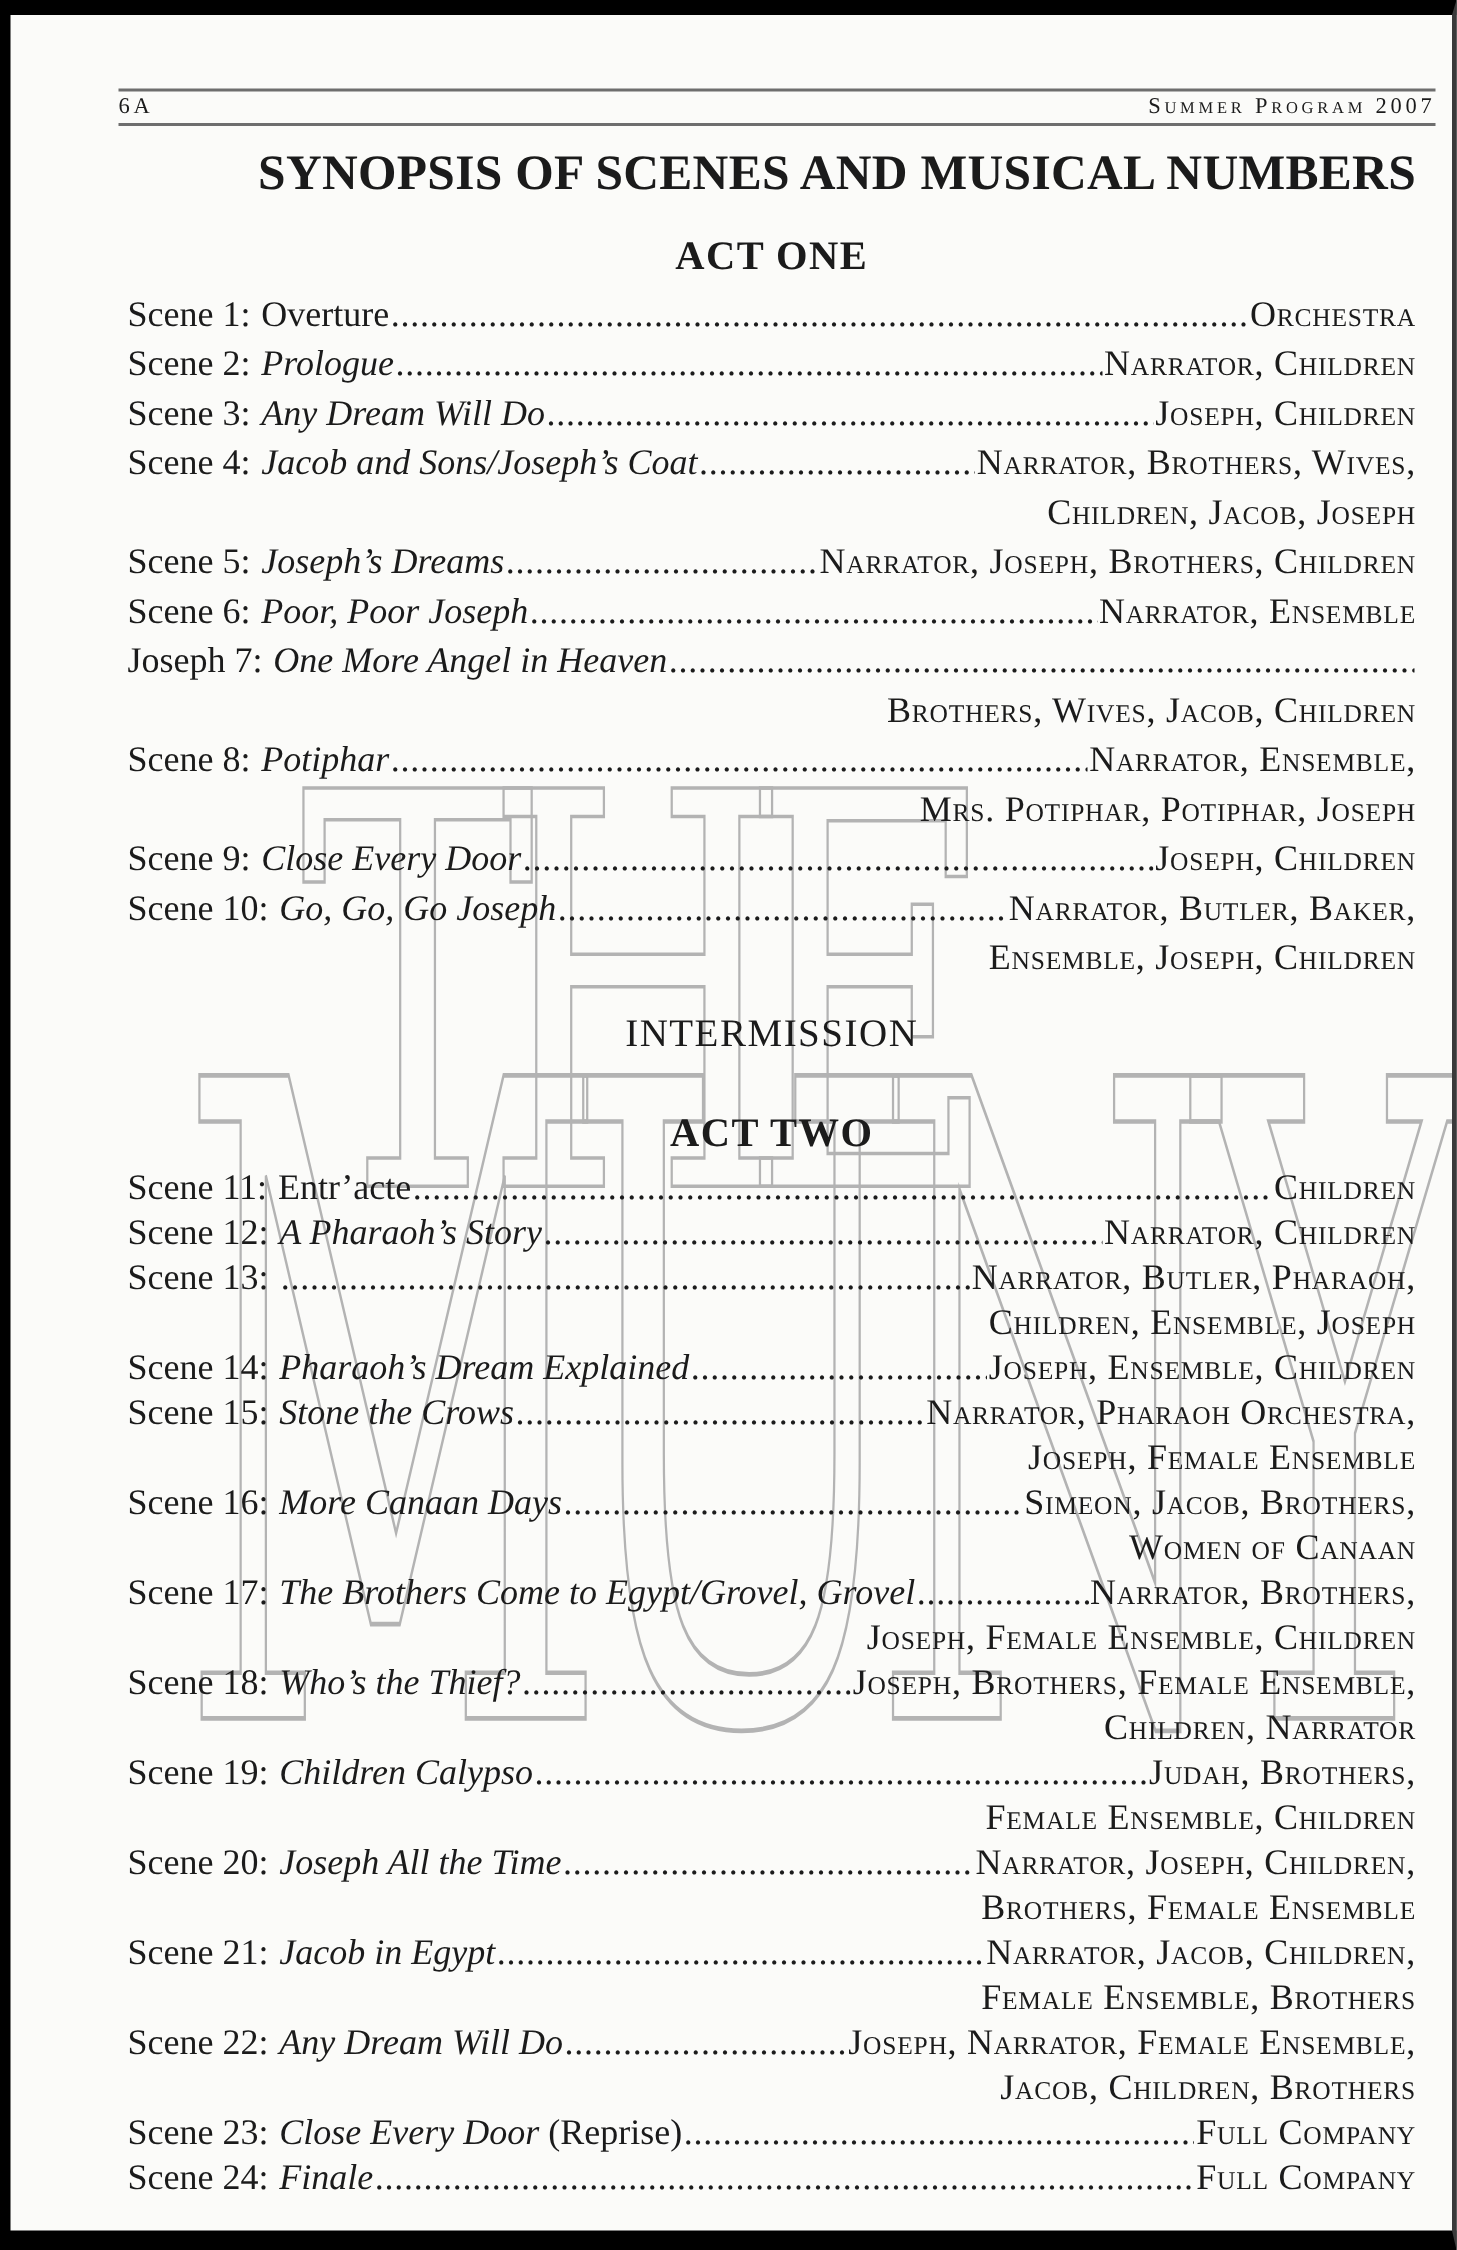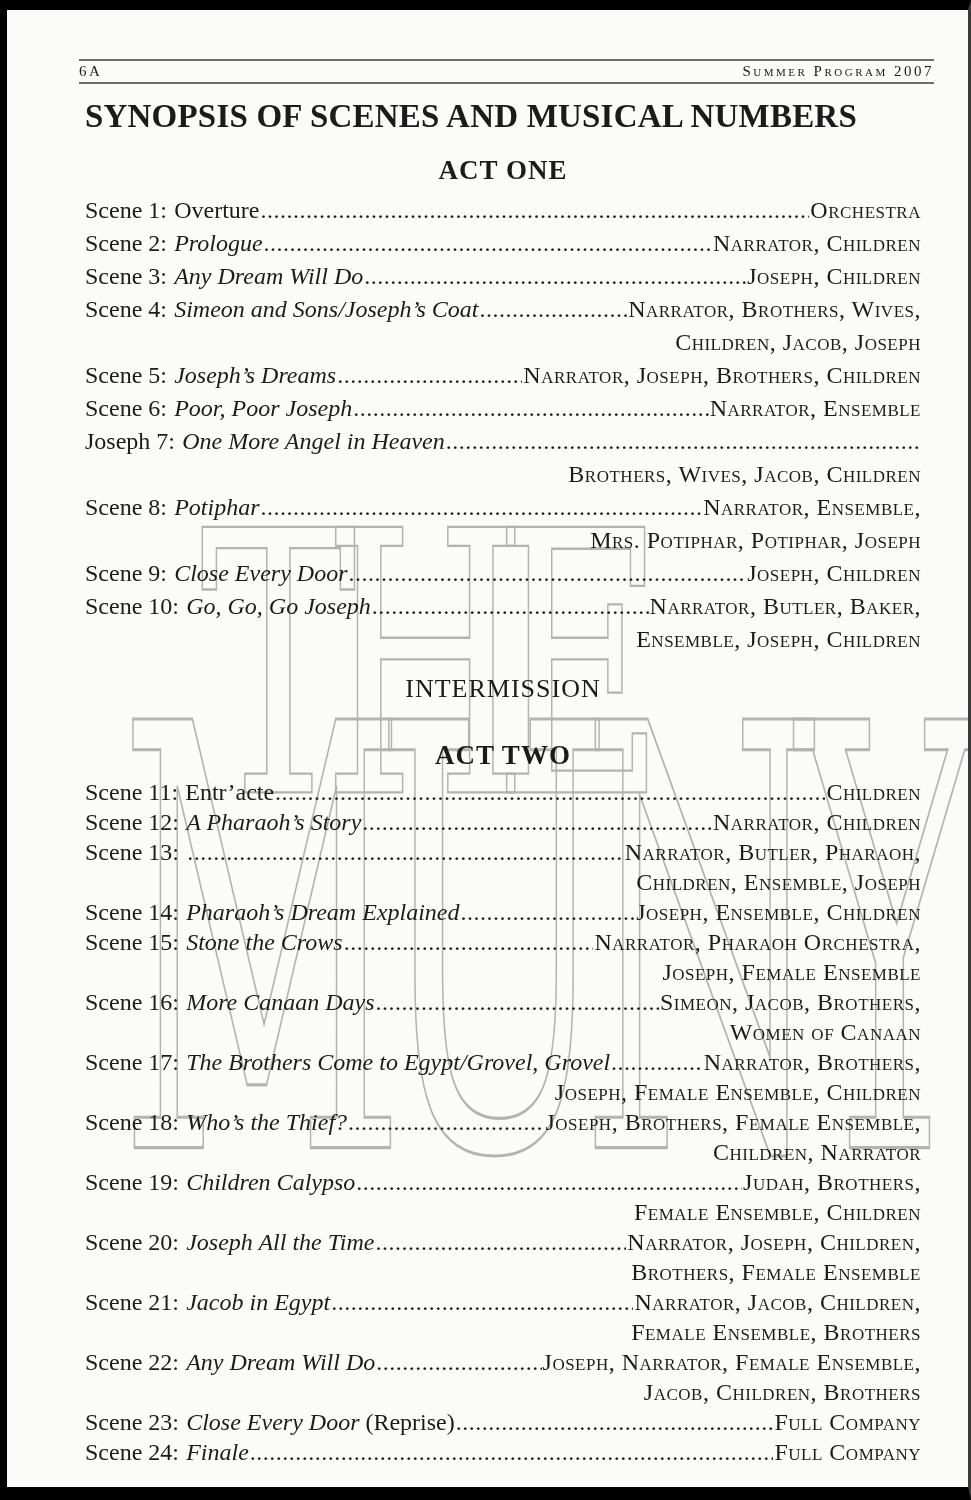--- a/index.html
+++ b/index.html
@@ -24,34 +24,34 @@
     font-family:"DejaVu Serif",serif;
     line-height:1;
     color:transparent;
     -webkit-text-stroke:1.5px var(--watermark,#b3b3b3);
     transform-origin:top left;
     white-space:nowrap;
   }
   .wm-the{left:193px;top:474px;font-size:235px;letter-spacing:-34px;transform:scale(1,1.55);}
   .wm-muny{left:112px;top:640px;font-size:280px;letter-spacing:-30px;transform:scale(1,2.1);}
   
-  .content{position:relative;z-index:1;padding:0 47px 0 78px;}
+  .content{position:relative;z-index:1;padding:0 24px 0 78px;}
   .running-header{
     margin:49px -13px 0 -6px;
     border-top:2px solid var(--rule,#6e6e6e);
     border-bottom:2px solid var(--rule,#6e6e6e);
     display:flex;justify-content:space-between;align-items:center;
     height:21px;
     font-size:15px;
     font-variant:small-caps;
     letter-spacing:2.5px;
   }
   .main-title{
     margin:14px 0 0;
-    text-align:left;
+    text-align:right;
     font-size:33px;font-weight:bold;
     letter-spacing:0.2px;
   }
   .act-heading{
     margin:20px 0 0;
     text-align:center;
     font-size:27px;font-weight:bold;letter-spacing:1px;
     line-height:31px;
   }
   .intermission{
@@ -110,21 +110,21 @@
           <span class="cast">Narrator, Children</span>
         </div>
         <div class="scene-line">
           <span class="scene-label">Scene 3:</span>
           <span class="scene-title it">Any Dream Will Do</span>
           <span class="leader">............................................................................................................................................................................................................................</span>
           <span class="cast">Joseph, Children</span>
         </div>
         <div class="scene-line">
           <span class="scene-label">Scene 4:</span>
-          <span class="scene-title it">Simeon and Sons/Joseph’s Coat</span>
+          <span class="scene-title it">Jacob and Sons/Joseph’s Coat</span>
           <span class="leader">............................................................................................................................................................................................................................</span>
           <span class="cast">Narrator, Brothers, Wives,</span>
         </div>
         <div class="scene-cont"><span class="cast">Children, Jacob, Joseph</span></div>
         <div class="scene-line">
           <span class="scene-label">Scene 5:</span>
           <span class="scene-title it">Joseph’s Dreams</span>
           <span class="leader">............................................................................................................................................................................................................................</span>
           <span class="cast">Narrator, Joseph, Brothers, Children</span>
         </div>

